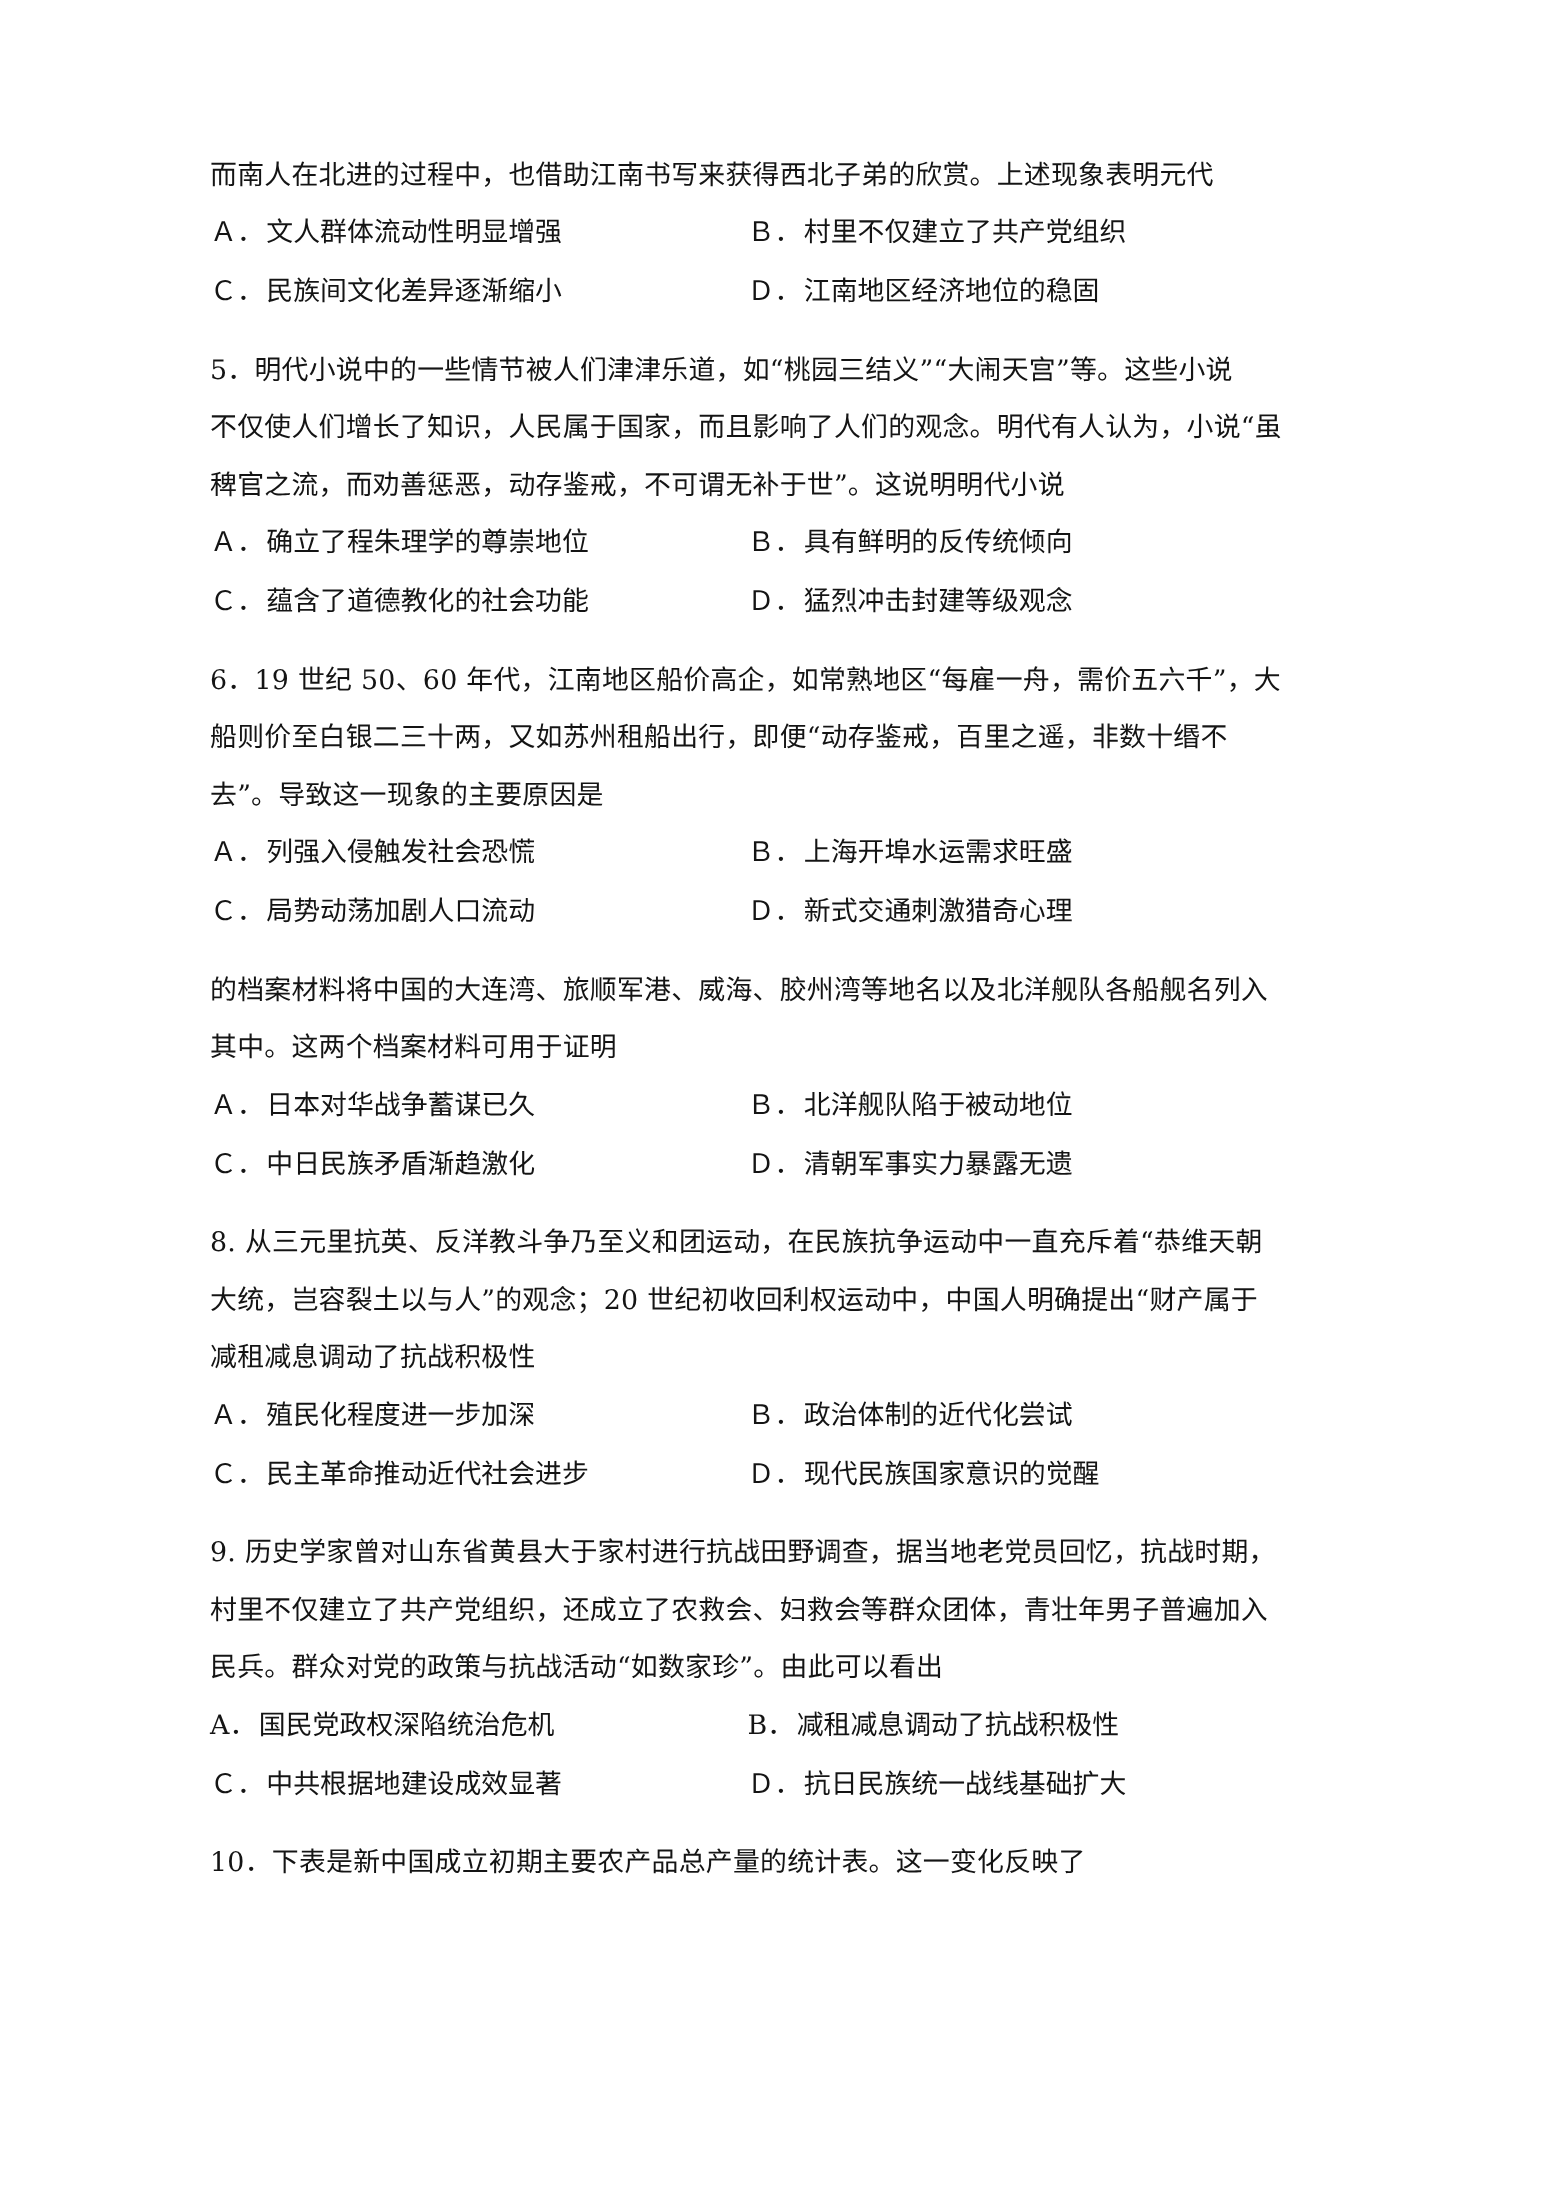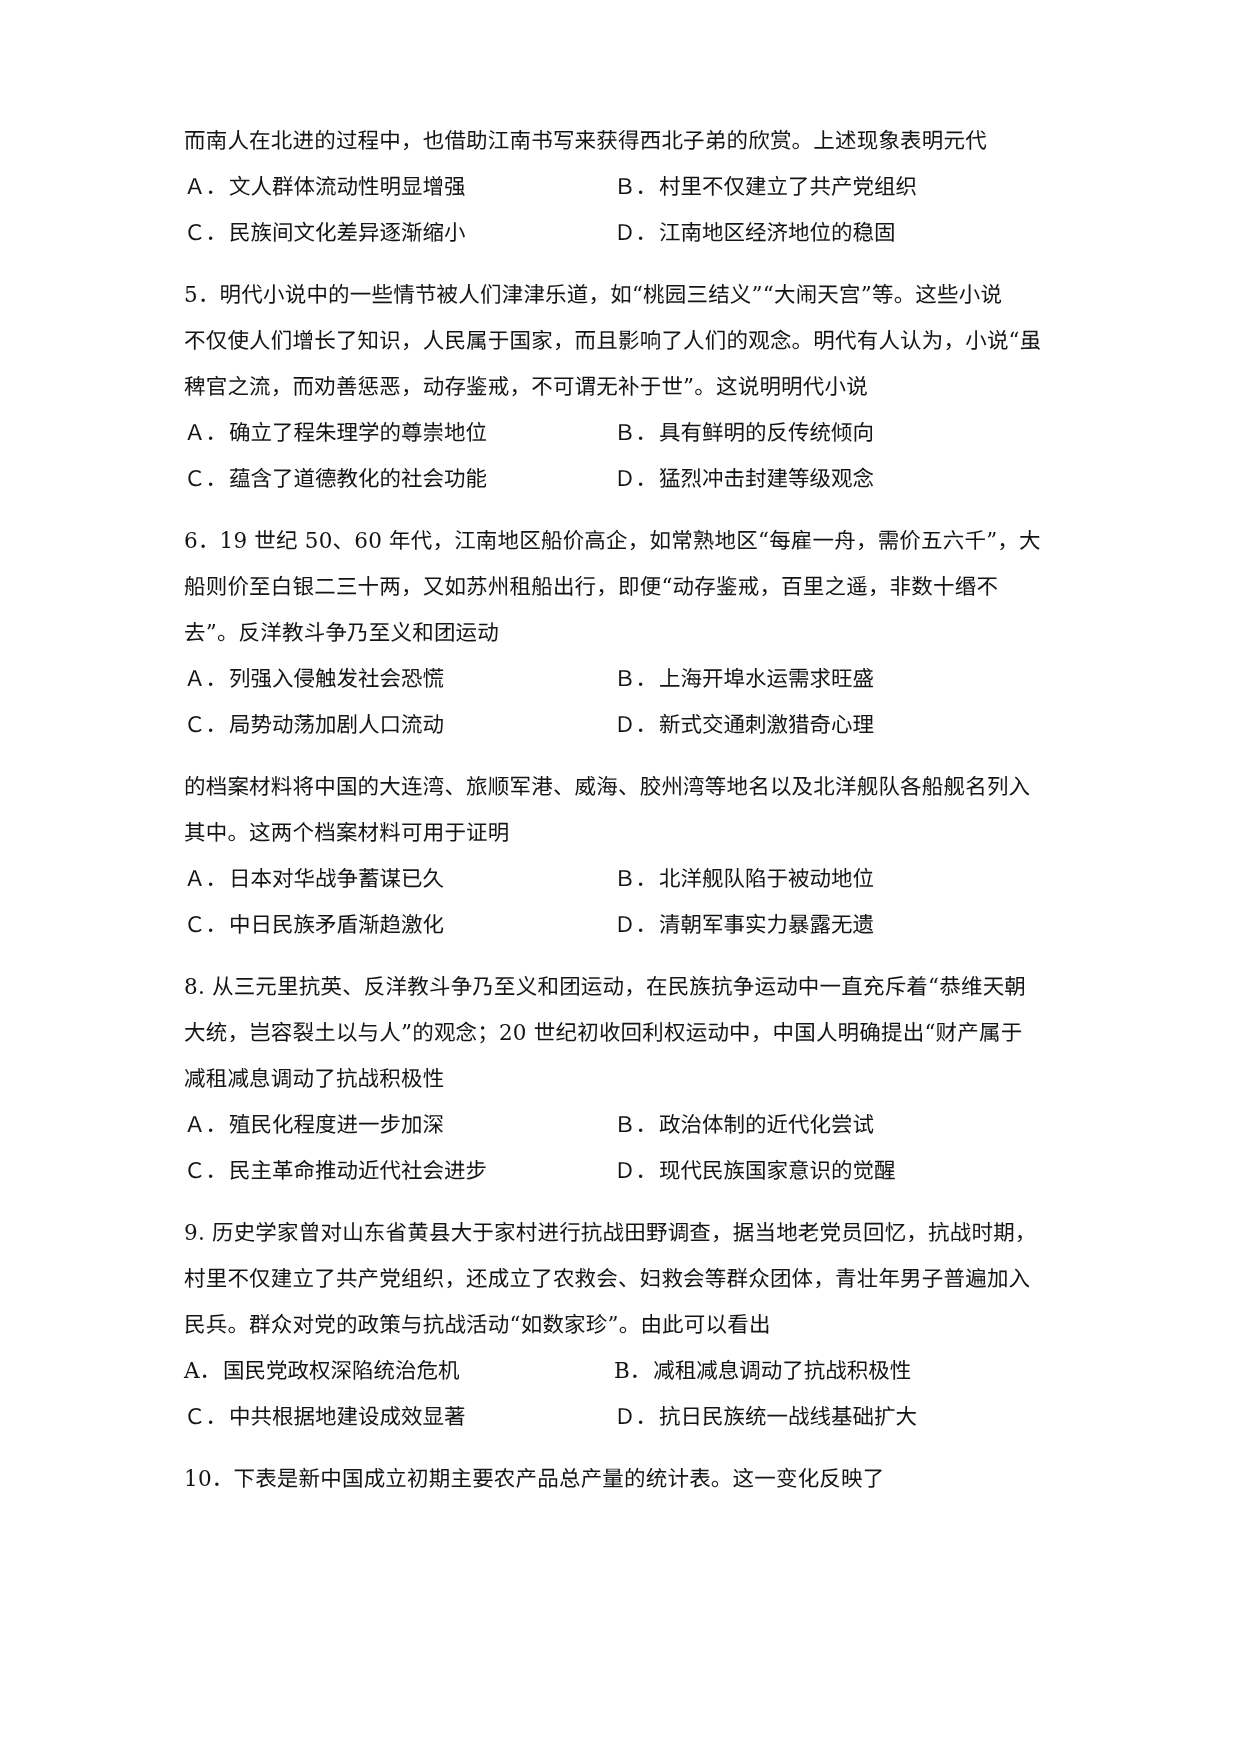--- a/index.html
+++ b/index.html
@@ -15,21 +15,21 @@
   .page {
     position: relative;
     width: 1240px;
     height: 1754px;
     background: #ffffff;
     box-sizing: border-box;
     overflow: hidden;
   }
   .content {
     position: absolute;
-    left: 184px;
+    left: 168px;
     top: 118px;
     width: 812px;
   }
 
   
   .line {
     font-size: 21.5px;
     line-height: 46px;
     letter-spacing: 0.2px;
     white-space: nowrap;
@@ -69,21 +69,21 @@
     flex: 0 0 430px;
   }
   .opt-right {
     flex: 1 1 auto;
   }
   .optlabel {
     font-family: "DejaVu Serif", "Liberation Serif", serif;
     margin-right: 2px;
   }
   .opttext {
-    font-family: Liberation Sans, sans-serif;
+    font-family: Liberation Mono, monospace;
   }
 </style>
 </head>
 <body>
 
 <div class="page">
   <div class="content">
 
     <div class="qblock first">
       <div class="line stem">而南人在北进的过程中，也借助江南书写来获得西北子弟的欣赏。上述现象表明元代</div>
@@ -135,21 +135,21 @@
             <span class="optlabel">Ｄ．</span>
             <span class="opttext">猛烈冲击封建等级观念</span>
           </div>
         </div>
       </div>
     </div>
 
     <div class="qblock">
       <div class="line stem">6．19 世纪 50、60 年代，江南地区船价高企，如常熟地区“每雇一舟，需价五六千”，大</div>
       <div class="line stem">船则价至白银二三十两，又如苏州租船出行，即便“动存鉴戒，百里之遥，非数十缗不</div>
-      <div class="line stem">去”。反洋教斗争乃至义和团运动</div>
+      <div class="line stem">去”。导致这一现象的主要原因是</div>
       <div class="options">
         <div class="optrow">
           <div class="opt opt-left">
             <span class="optlabel">Ａ．</span>
             <span class="opttext">列强入侵触发社会恐慌</span>
           </div>
           <div class="opt opt-right">
             <span class="optlabel">Ｂ．</span>
             <span class="opttext">上海开埠水运需求旺盛</span>
           </div>

